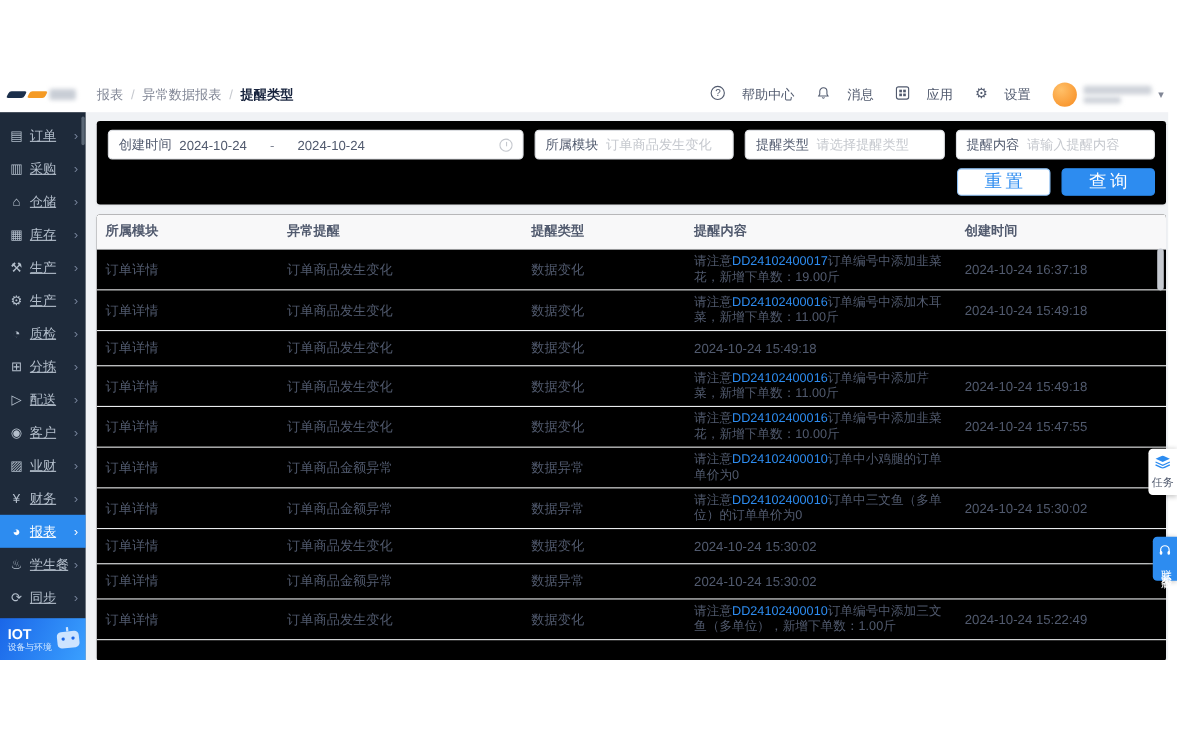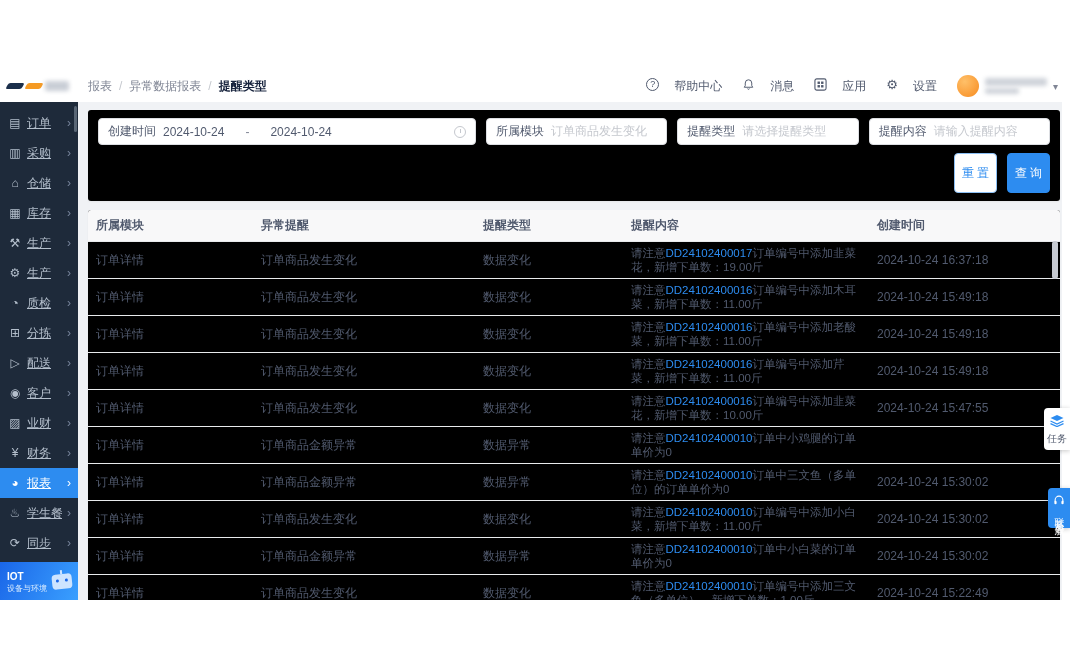--- a/index.html
+++ b/index.html
@@ -39,21 +39,21 @@
   .menu { flex:1; padding-top:6px; }
   .menu-item { height:30px; display:flex; align-items:center; padding:0 7px 0 8px; color:#b4bfcc; font-size:12px; cursor:pointer; gap:5px; white-space:nowrap; }
   .mi-icon { font-size:12px; width:14px; text-align:center; flex:0 0 14px; }
   .mi-label { flex:1; overflow:hidden;text-decoration:underline; }
   .mi-arrow { color:#76839a; font-size:12px; line-height:1; }
   .mi-arrow::after { content:"›"; }
   .menu-item.active { background:#2d8cf0; color:#fff; }
   .menu-item.active .mi-arrow { color:#fff; }
   .sb-scroll { position:absolute; right:1px; top:4px; width:3px; height:26px; background:#8b97a6; opacity:.55; border-radius:2px; }
   .sidebar-footer { height:38px; background:linear-gradient(115deg,#1a66e8,#3aa0ff); display:flex; align-items:center; padding:0 5px 0 7px; gap:5px; cursor:pointer; }
-  .iot-title { color:#fff; font-weight:bold; font-size:10px; line-height:14px; }
+  .iot-title { color:#fff; font-weight:bold; font-size:13px; line-height:14px; }
   .iot-sub { color:#d6eaff; font-size:8px; line-height:9px; }
   .robot { width:20px; height:15px; background:#cde4ff; border-radius:4px; position:relative; flex:0 0 20px; transform:rotate(-6deg); }
   .robot::before { content:""; position:absolute; top:-4px; left:9px; width:2px; height:4px; background:#cde4ff; }
   .robot i { position:absolute; top:5px; width:3px; height:3px; border-radius:50%; background:#1a66e8; }
   .robot i:first-child { left:4px; } .robot i:last-child { right:4px; }
 
   .main { flex:1; background:#f0f2f5; padding:8px 10px 0 10px; position:relative; overflow:hidden; }
   .card { background:#000000; border-radius:3px; box-shadow:0 1px 2px rgba(0,0,0,.05); }
 
   
@@ -61,21 +61,21 @@
   .filter-row { display:flex; gap:10px; }
   .f-input { height:27px; border:1px solid #dcdee2; border-radius:4px; background:#fff; display:flex; align-items:center; padding:0 9px; font-size:12px; flex:1; gap:7px; cursor:pointer; white-space:nowrap; overflow:hidden; }
   .f-input.date { flex:0 0 378px; }
   .f-label { color:#515a6e; }
   .f-value { color:#515a6e; }
   .f-sep { color:#808695; margin:0 14px; }
   .f-ph { color:#c5c8ce; }
   .clock { margin-left:auto; width:12px; height:12px; border:1px solid #c5c8ce; border-radius:50%; position:relative; flex:0 0 12px; }
   .clock::after { content:""; position:absolute; left:5px; top:2px; width:1px; height:4px; background:#c5c8ce; }
   .filter-actions { display:flex; justify-content:flex-end; gap:10px; margin-top:8px; }
-  .btn { height:40px; padding:0 4px; border-radius:4px; font-size:12px; letter-spacing:3px; text-indent:3px; cursor:pointer; font-family:inherit; }
+  .btn { height:25px; padding:0 21px; border-radius:4px; font-size:16px; letter-spacing:3px; text-indent:3px; cursor:pointer; font-family:inherit; }
   .btn.ghost { background:#fff; border:1px solid #8cc0f5; color:#2d8cf0; }
   .btn.primary { background:#2d8cf0; border:1px solid #2d8cf0; color:#fff; }
 
   
   .table-card { position:relative; padding-bottom:6px; }
   .t-head, .tr { display:grid; grid-template-columns:165px 222px 148px 246px 1fr; }
   .t-head { background:#f8f8f9; border-bottom:1px solid #e8eaec; border-radius:3px 3px 0 0; }
   .th { padding:7px 8px; font-weight:bold; color:#515a6e; font-size:12px; cursor:pointer; }
   .tr { border-bottom:1px solid #e8eaec; min-height:32px; cursor:default; }
   .td { padding:2px 8px; font-size:12px; color:#515a6e; display:flex; align-items:center; }
@@ -317,21 +317,20 @@
                 <div class="td">订单商品发生变化</div>
                 <div class="td">数据变化</div>
                 <div class="td content"><span>请注意</span><a class="link">DD24102400016</a><span>订单编号中添加木耳菜，新增下单数：11.00斤</span></div>
                 <div class="td">2024-10-24 15:49:18</div>
               </div>
 
               <div class="tr">
                 <div class="td">订单详情</div>
                 <div class="td">订单商品发生变化</div>
                 <div class="td">数据变化</div>
-                <div class="td content"><span>请注意</span><a class="link">DD24102400016</a><span>订单编号中添加老酸菜，新增下单数：11.00斤</span></div>
                 <div class="td">2024-10-24 15:49:18</div>
               </div>
 
               <div class="tr">
                 <div class="td">订单详情</div>
                 <div class="td">订单商品发生变化</div>
                 <div class="td">数据变化</div>
                 <div class="td content"><span>请注意</span><a class="link">DD24102400016</a><span>订单编号中添加芹菜，新增下单数：11.00斤</span></div>
                 <div class="td">2024-10-24 15:49:18</div>
               </div>
@@ -356,29 +355,27 @@
                 <div class="td">订单商品金额异常</div>
                 <div class="td">数据异常</div>
                 <div class="td content"><span>请注意</span><a class="link">DD24102400010</a><span>订单中三文鱼（多单位）的订单单价为0</span></div>
                 <div class="td">2024-10-24 15:30:02</div>
               </div>
 
               <div class="tr">
                 <div class="td">订单详情</div>
                 <div class="td">订单商品发生变化</div>
                 <div class="td">数据变化</div>
-                <div class="td content"><span>请注意</span><a class="link">DD24102400010</a><span>订单编号中添加小白菜，新增下单数：11.00斤</span></div>
                 <div class="td">2024-10-24 15:30:02</div>
               </div>
 
               <div class="tr">
                 <div class="td">订单详情</div>
                 <div class="td">订单商品金额异常</div>
                 <div class="td">数据异常</div>
-                <div class="td content"><span>请注意</span><a class="link">DD24102400010</a><span>订单中小白菜的订单单价为0</span></div>
                 <div class="td">2024-10-24 15:30:02</div>
               </div>
 
               <div class="tr">
                 <div class="td">订单详情</div>
                 <div class="td">订单商品发生变化</div>
                 <div class="td">数据变化</div>
                 <div class="td content"><span>请注意</span><a class="link">DD24102400010</a><span>订单编号中添加三文鱼（多单位），新增下单数：1.00斤</span></div>
                 <div class="td">2024-10-24 15:22:49</div>
               </div>

